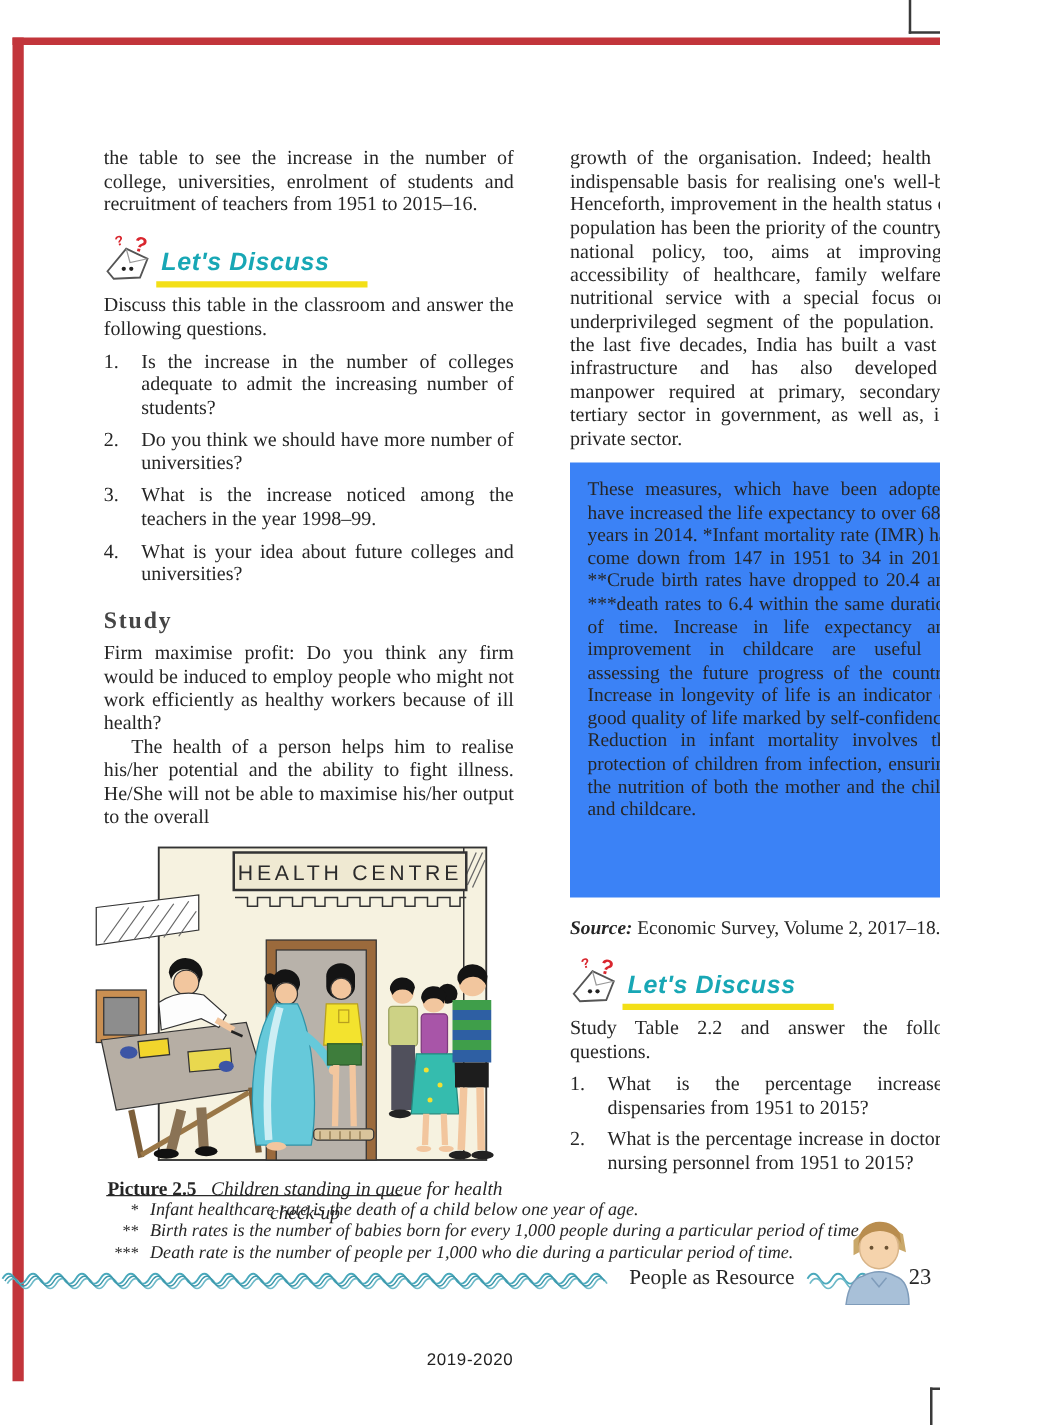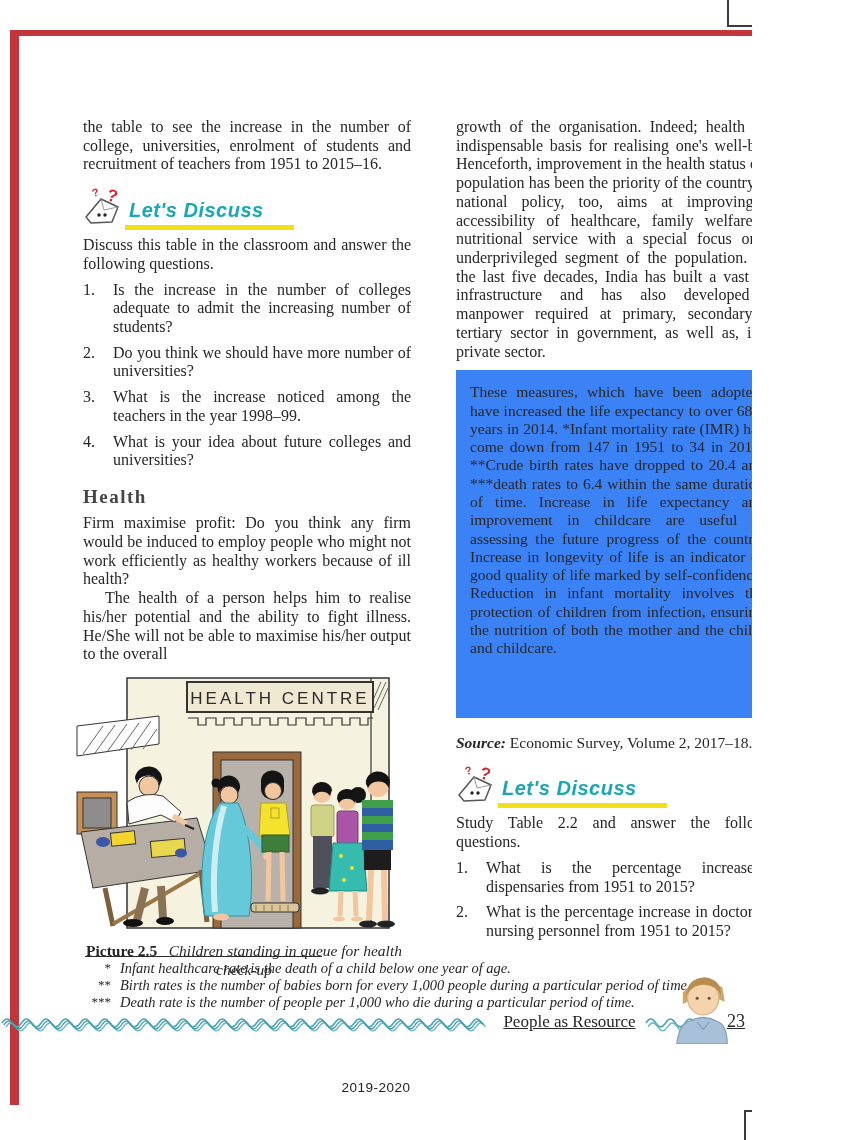--- a/index.html
+++ b/index.html
@@ -45,21 +45,21 @@
   .boxwrap{position:relative;width:322px;}
   .source-line{margin-top:16px;font-size:15.5px;}
   .source-label{font-weight:bold;font-style:italic;}
   
   .footnotes{position:absolute;left:85px;top:956px;width:676px;font-size:14.5px;
              font-style:italic;line-height:1.18;}
   .fn-rule{width:237px;border-top:1.5px solid #2a2a2a;margin-bottom:3px;}
   .fn-row{display:flex;}
   .fn-marker{flex:none;width:26px;text-align:right;padding-right:9px;font-style:normal;font-size:13px;}
   
-  .footer{position:absolute;left:0;top:1011px;width:745px;display:flex;align-items:flex-end;text-decoration:underline;}
+  .footer{position:absolute;left:0;top:1011px;width:745px;display:flex;align-items:flex-end;}
   .footer .chapter{margin:0 8px 0 9px;font-size:17px;white-space:nowrap;}
   .footer .pageno{margin-left:9px;font-size:18px;}
   .kid-illu{position:absolute;right:14px;top:968px;}
   .year{position:absolute;top:1080px;left:0;width:100%;text-align:center;
         font-family:"Liberation Sans",sans-serif;font-size:13.5px;letter-spacing:.5px;color:#222;}
 </style>
 </head>
 <body>
 
 <div class="page">
@@ -97,21 +97,21 @@
     </div>
     <div class="qrow">
       <span class="qnum">3.</span>
       <span class="qtext">What is the increase noticed among the teachers in the year 1998–99.</span>
     </div>
     <div class="qrow">
       <span class="qnum">4.</span>
       <span class="qtext">What is your idea about future colleges and universities?</span>
     </div>
 
-    <div class="sec-head">Health</div>
+    <div class="sec-head">Study</div>
     <p>Firm maximise profit: Do you think any firm would be induced to employ people who might not work efficiently as healthy workers because of ill health?</p>
     <p class="indent">The health of a person helps him to realise his/her potential and the ability to fight illness. He/She will not be able to maximise his/her output to the overall</p>
 
     <figure>
       <svg width="338" height="258" viewBox="0 0 338 258">
 
         <g>
           <rect x="52" y="4" width="262" height="250" fill="#f6f2e0" stroke="#333" stroke-width="1.5"></rect>
           <line x1="296" y1="4" x2="296" y2="254" stroke="#333" stroke-width="1.2"></line>
           <line x1="299" y1="34" x2="311" y2="8" stroke="#666" stroke-width="1"></line>

